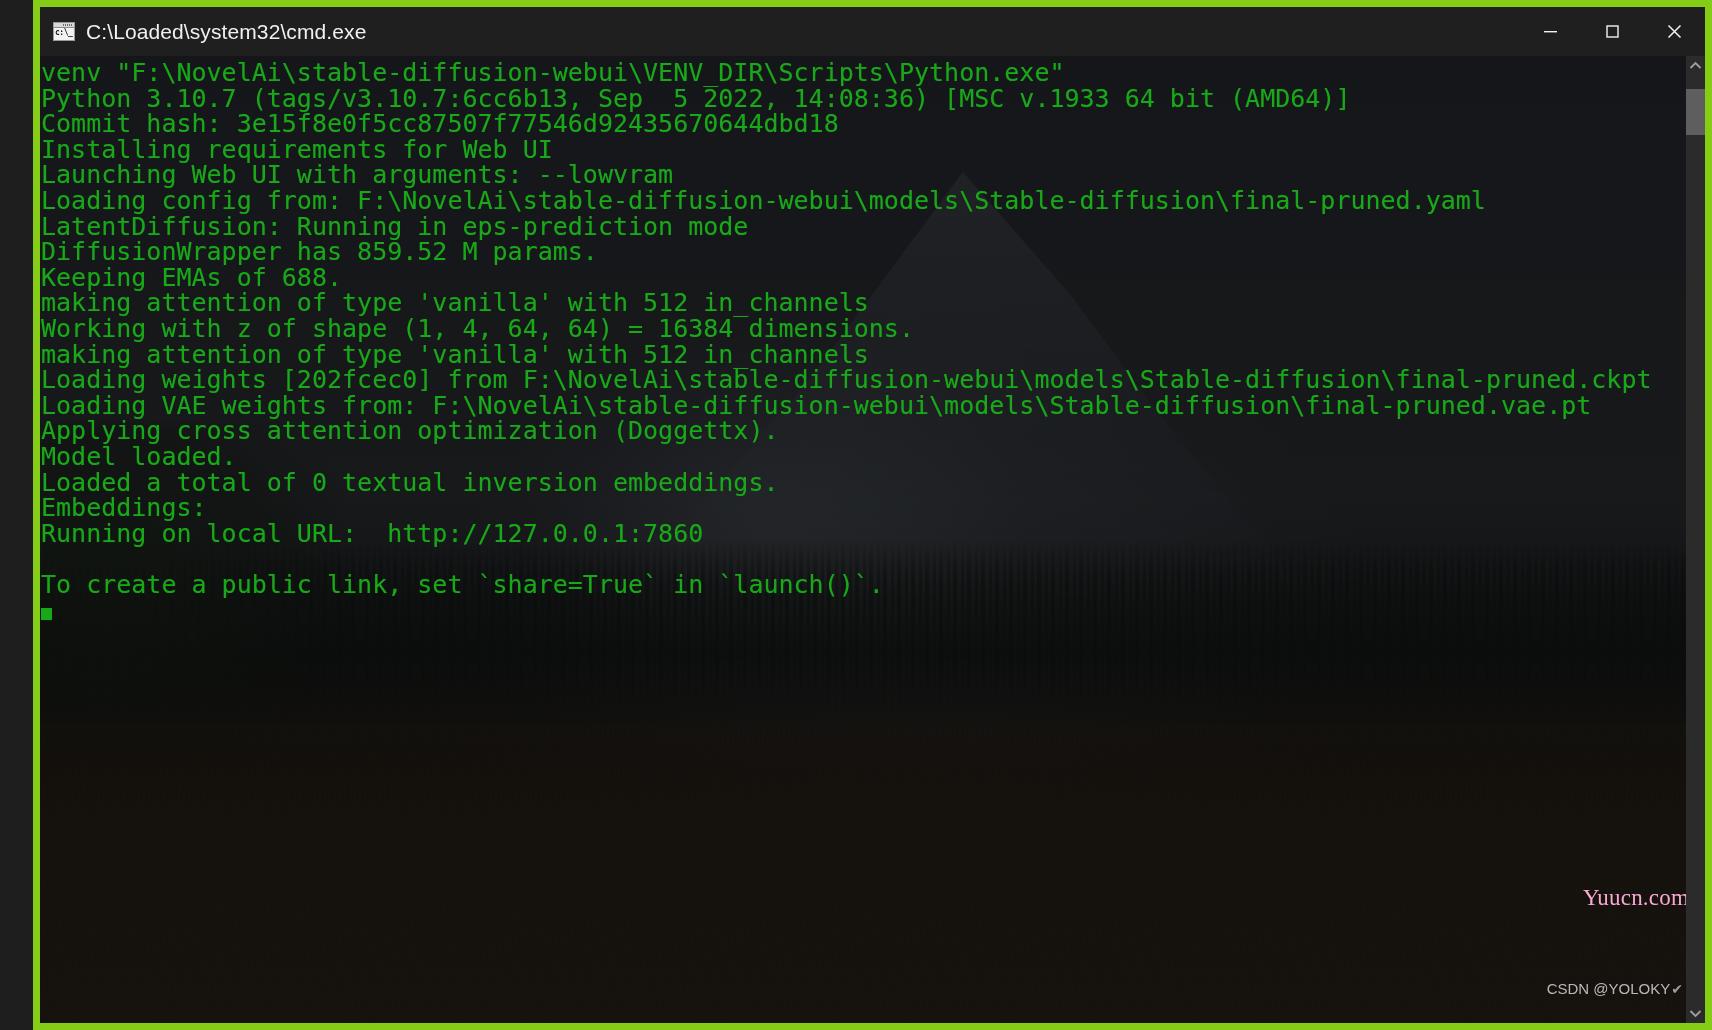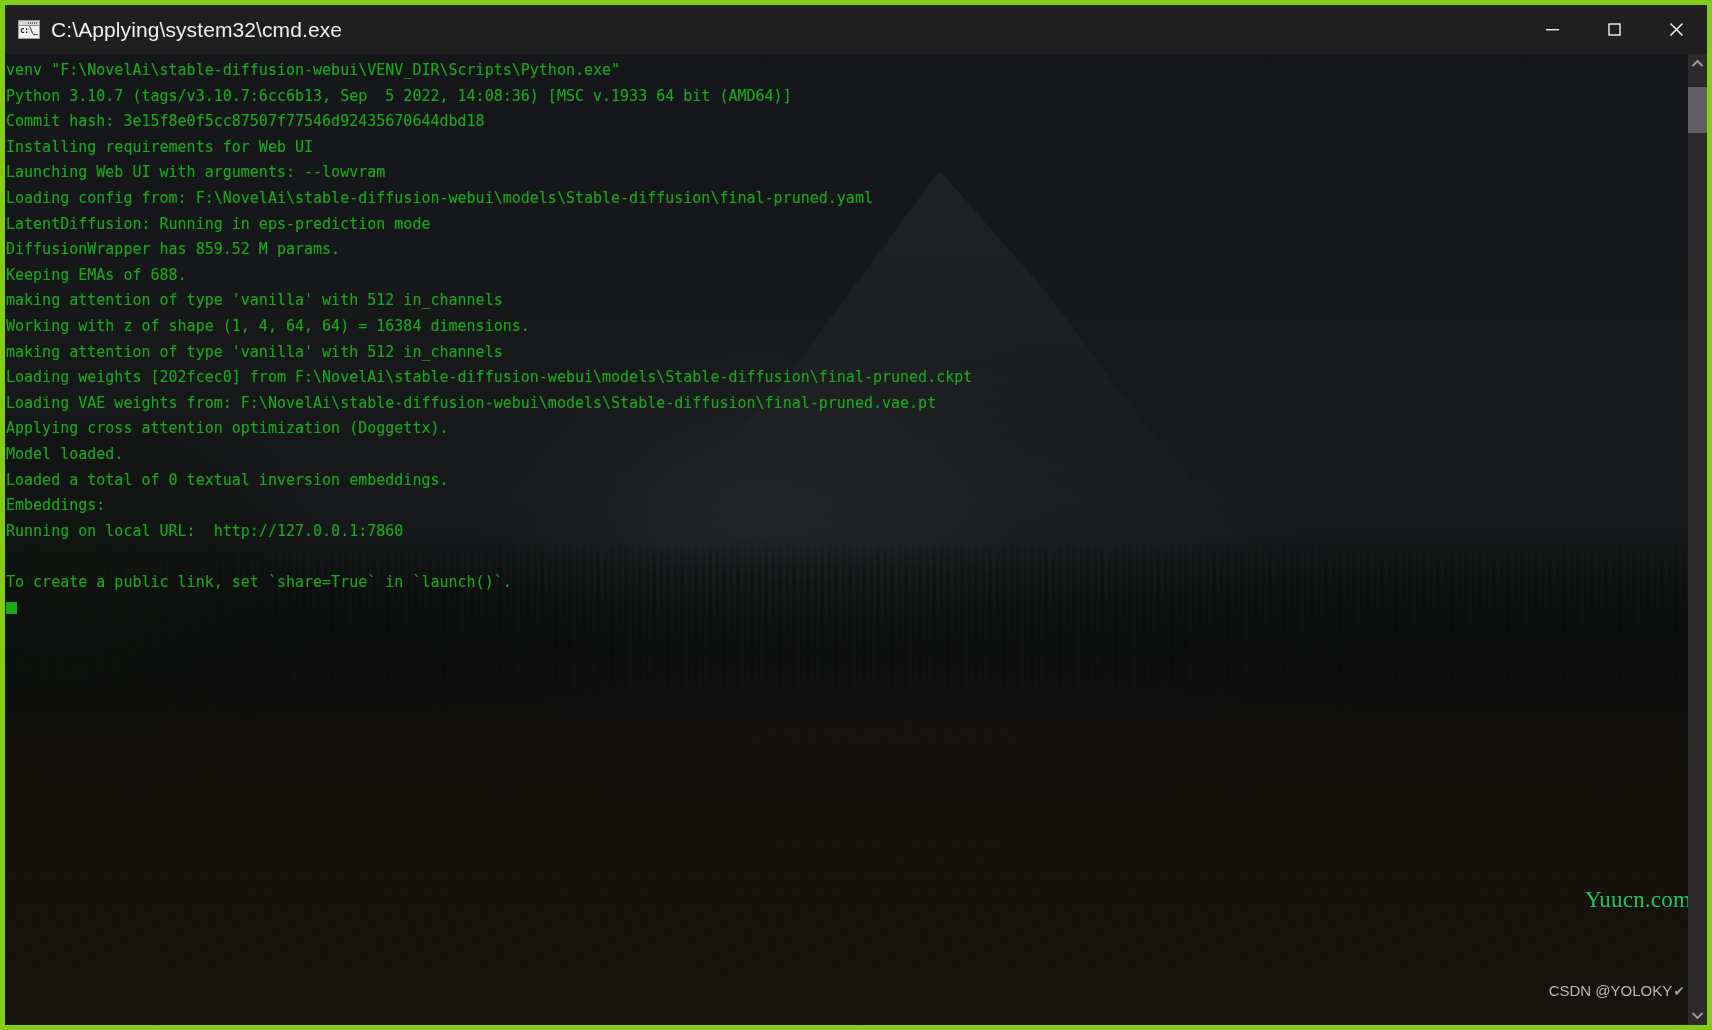--- a/index.html
+++ b/index.html
@@ -7,22 +7,22 @@
     width:1712px; height:1030px;
     overflow:hidden;
     background:#1e1e1e;
     font-family:"Liberation Sans", sans-serif;
   }
 
   
   #window {
     position:absolute; inset:0;
     background:#1b1b1b;
-    border:5px solid #84cc16;
-    display:flex; flex-direction:column;
+    border:7px solid #84cc16;
+    display:flex; flex-direction:column;margin-left:33px;
   }
 
   
   #titlebar {
     height:49px; flex:0 0 49px;
     background:#1f1f1f;
     display:flex; align-items:center;
     position:relative; z-index:40;
   }
   #titlebar-left { display:flex; align-items:center; padding-left:13px; gap:11px; }
@@ -123,21 +123,21 @@
   #tint {
     position:absolute; inset:0;
     background:rgba(12,12,12,0.55);
   }
 
   
   #term {
     position:absolute; left:0; top:0; right:0; bottom:0;
     padding:4px 16px 0 1px;
     font-family:"DejaVu Sans Mono","Liberation Mono", monospace;
-    font-size:15px;
+    font-size:25px;
     line-height:25.6px;
     color:#19a819;
     white-space:pre;
     letter-spacing:0px;
     text-shadow:0 0 1px rgba(25,168,25,0.35);
   }
   #term .line { height:25.6px; }
   #cursor {
     display:inline-block;
     width:11px; height:12px;
@@ -160,21 +160,21 @@
   .sb-btn svg { display:block; }
   #sb-thumb {
     position:absolute; left:0; top:33px;
     width:19px; height:46px;
     background:#5e5e5e;
   }
 
   
   #wm-site {
     position:absolute; right:16px; bottom:112px;
-    color:#22c55e;
+    color:#f9a8d4;
     font-family:"Liberation Serif", serif;
     font-size:23px;
     z-index:25;
     letter-spacing:0.2px;
     text-align:center;
   }
   #wm-csdn {
     position:absolute; right:22px; bottom:26px;
     color:#b9b9b9;
     font-size:15px;
@@ -187,21 +187,21 @@
 <body>
 
 <div id="window">
 
   <div id="titlebar">
     <div id="titlebar-left">
       <div class="app-icon">
         <div class="bar"></div>
         <div class="glyph">c:\_</div>
       </div>
-      <div id="window-title">C:\Applying\system32\cmd.exe</div>
+      <div id="window-title">C:\Loaded\system32\cmd.exe</div>
     </div>
     <div id="titlebar-spacer"></div>
     <div id="window-controls">
       <div class="wctl">
         <svg width="17" height="17" viewBox="0 0 17 17">
           <rect x="2" y="8" width="13" height="1.4" fill="#f2f2f2"></rect>
         </svg>
       </div>
       <div class="wctl">
         <svg width="17" height="17" viewBox="0 0 17 17">

